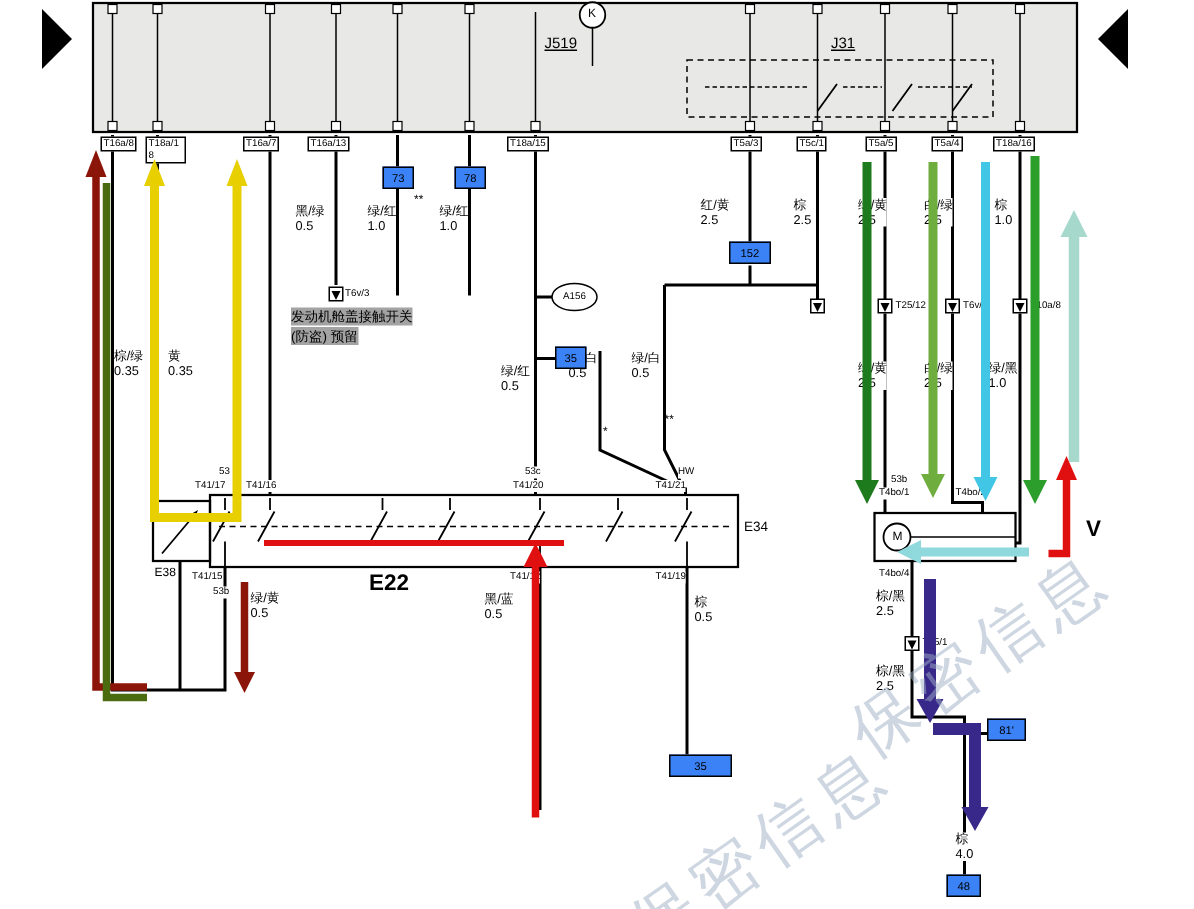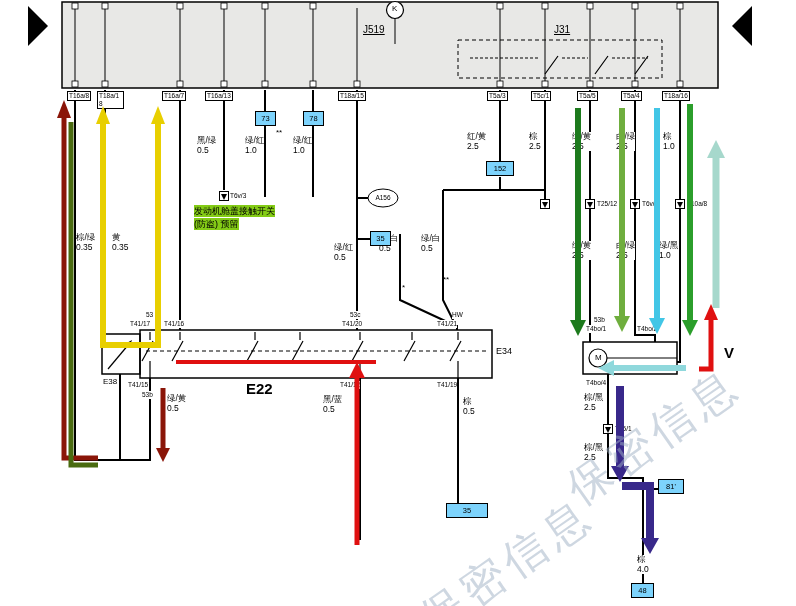--- a/index.html
+++ b/index.html
@@ -14,24 +14,24 @@
   .tbox {
     position:absolute; background:#fff; border:1px solid #000;
     font-size:6.5px; line-height:8px; padding:0 1px; white-space:nowrap; z-index:3;
   }
   .tbox.wrap { white-space:normal; width:27px; word-break:break-all; }
   .wl { position:absolute; font-size:8.5px; line-height:9.5px; z-index:3; background:#fff; white-space:nowrap; }
   .wl span { display:block; }
   .lbl { position:absolute; font-size:6.5px; line-height:8px; white-space:nowrap; z-index:3; background:#fff; }
   .nobg { background:transparent; }
   .ref {
-    position:absolute; background:#7dd3fc; border:1px solid #000;
+    position:absolute; background:#3b82f6; border:1px solid #000;
     font-size:7.5px; line-height:13px; text-align:center; z-index:3;
   }
-  .zh { position:absolute; font-size:9px; line-height:12px; z-index:3; background:#84cc16; white-space:nowrap; }
+  .zh { position:absolute; font-size:9px; line-height:12px; z-index:3; background:#a3a3a3; white-space:nowrap; }
   .mod { position:absolute; font-size:10px; z-index:3; white-space:nowrap;text-decoration:underline; }
   .big { position:absolute; font-size:15px; font-weight:bold; z-index:5; white-space:nowrap; }
   .cname { position:absolute; font-size:9px; z-index:3; background:#fff; white-space:nowrap; }
   .fnote { position:absolute; font-size:8px; z-index:3; white-space:nowrap; }
   .wm {
     position:absolute; font-size:44px; letter-spacing:6px; color:#9fb0c4; opacity:.5;
     transform:rotate(-35deg); transform-origin:left top; z-index:6; pointer-events:none; white-space:nowrap;
   }
 </style>
 </head>

